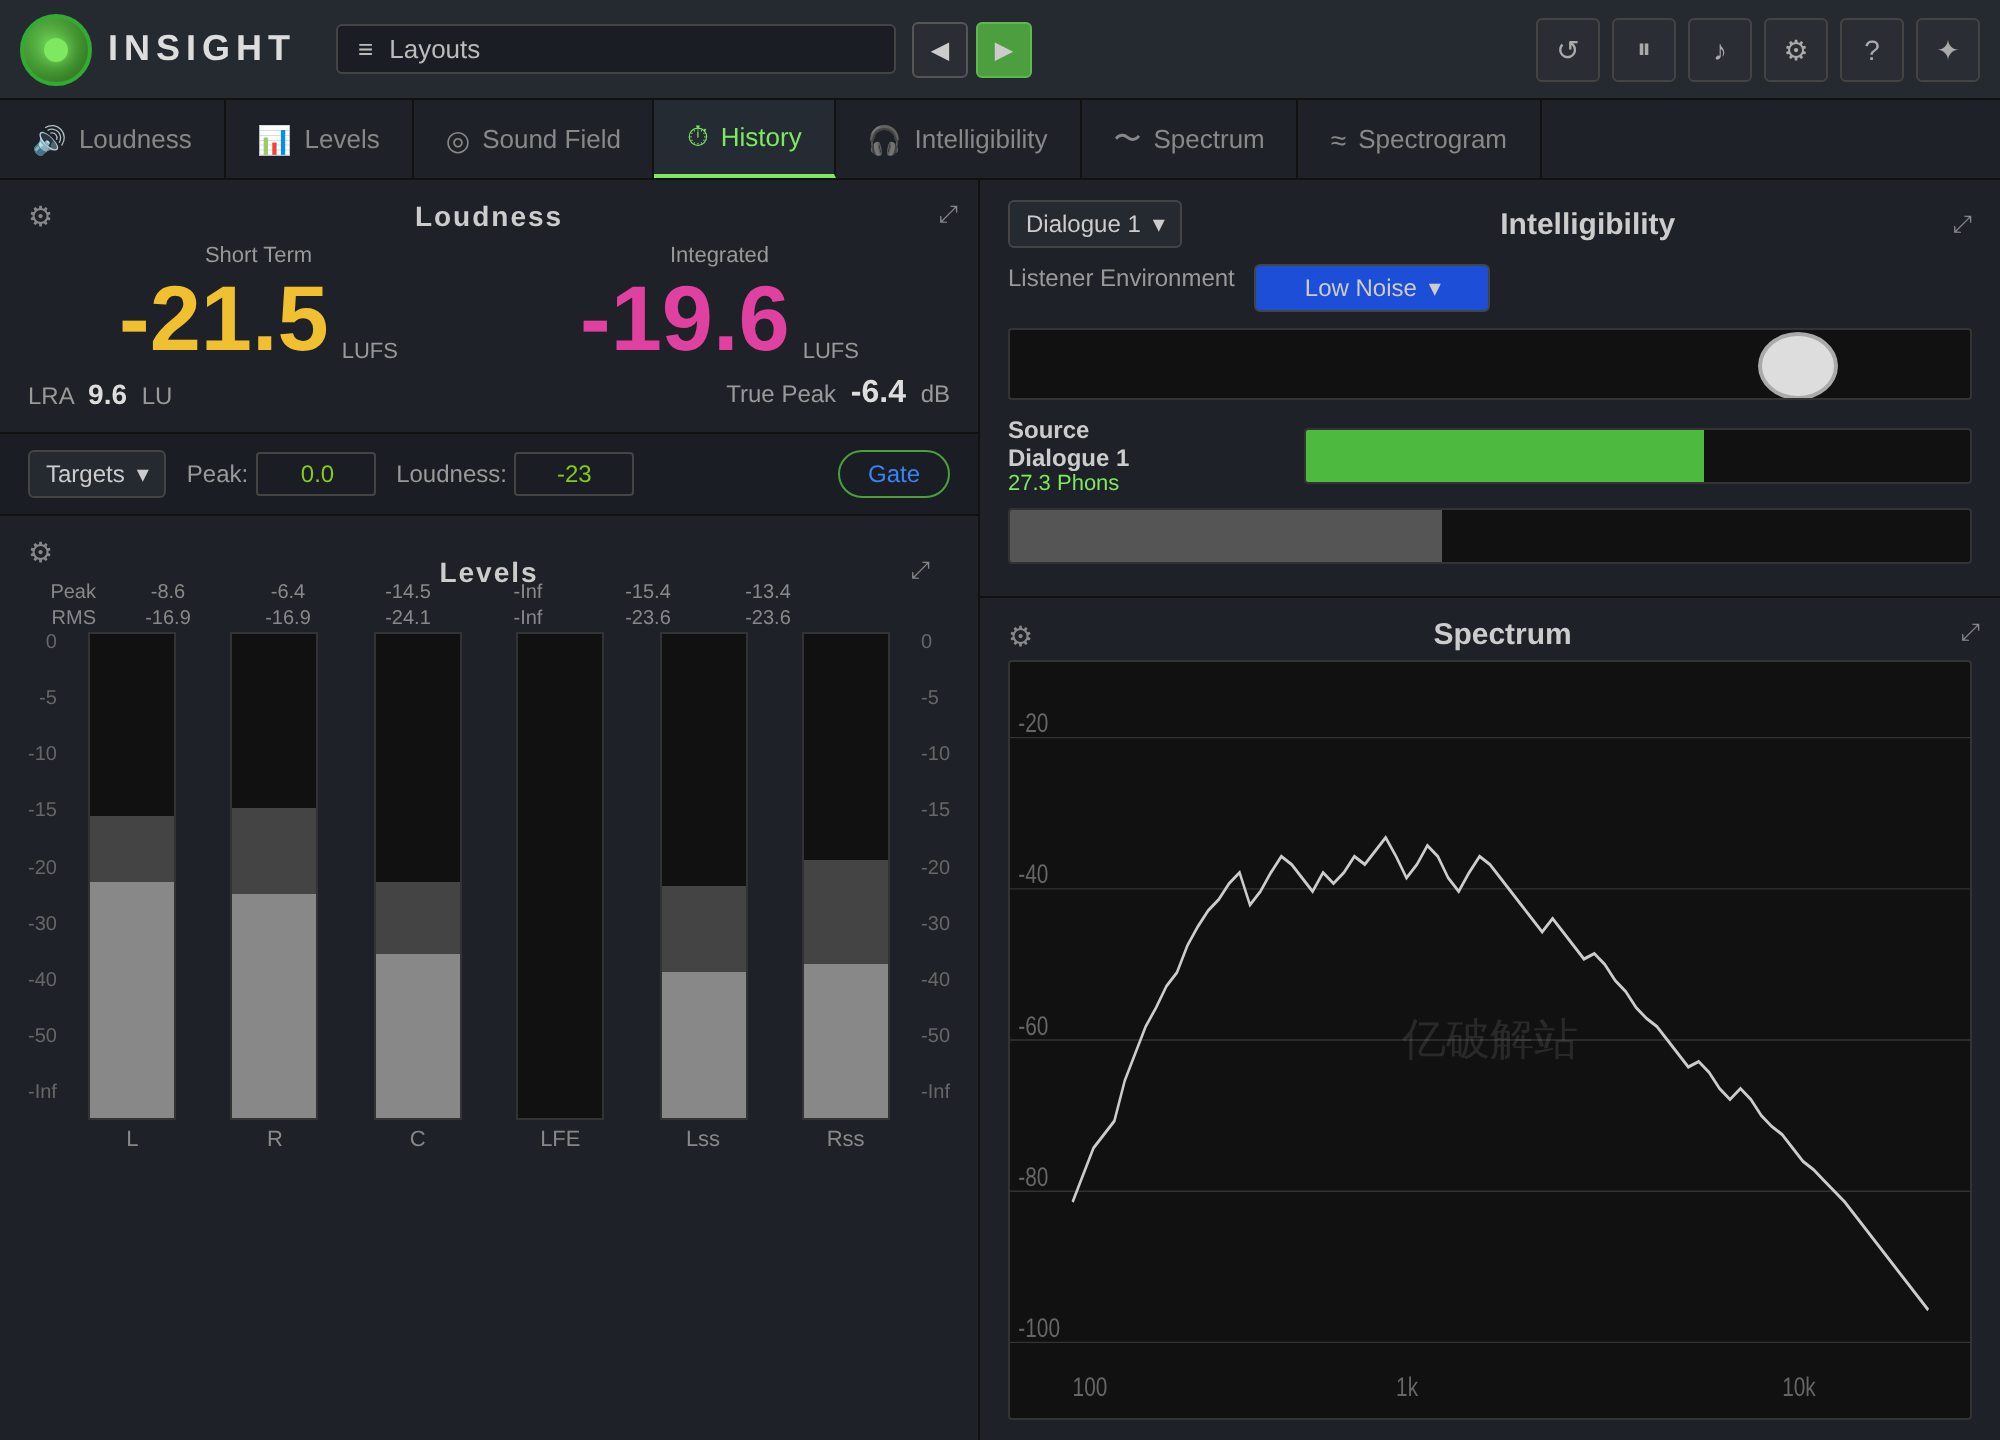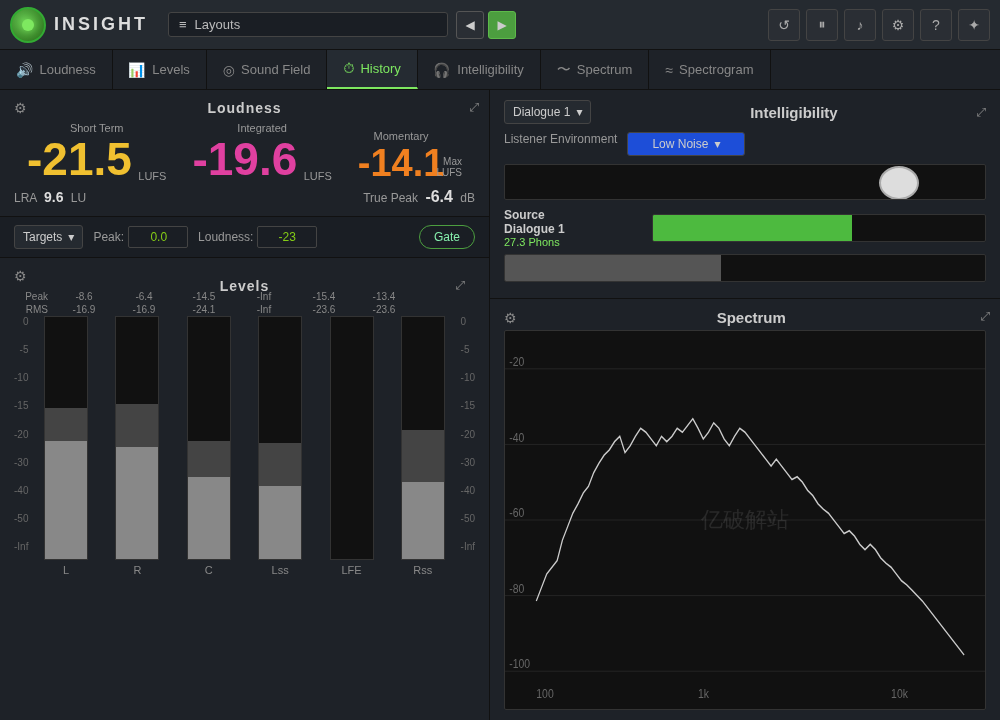--- a/index.html
+++ b/index.html
@@ -248,21 +248,21 @@
       color: #84cc16;
       padding: 3px 20px;
       font-size: 12px;
       width: 60px;
       text-align: right;
       border-radius: 2px;
     }
     .gate-btn {
       border: 1px solid #4c9e3f;
       background: transparent;
-      color: #86efac;
+      color: #3b82f6;
       padding: 4px 14px;
       border-radius: 12px;
       font-size: 12px;
       cursor: pointer;
       margin-left: auto;
     }
 
     
     .levels-section {
       flex: 1;
@@ -598,30 +598,20 @@
           <div>
             <span class="loudness-value yellow">-21.5</span>
             <span class="loudness-unit">LUFS</span>
           </div>
         </div>
         <div class="loudness-col">
           <div class="loudness-label">Integrated</div>
           <div>
             <span class="loudness-value magenta">-19.6</span>
             <span class="loudness-unit">LUFS</span>
-          </div>
-        </div>
-        <div class="loudness-col" style="display:flex;align-items:flex-end;gap:2px;">
-          <div>
-            <div class="loudness-label">Momentary</div>
-            <span class="loudness-value orange" style="font-size:38px;">-14.1</span>
-          </div>
-          <div class="loudness-max">
-            <span>Max</span>
-            <span>LUFS</span>
           </div>
         </div>
       </div>
       <div class="lra-row">
         <div>
           <span>LRA</span>
           <span class="lra-val">9.6</span>
           <span>LU</span>
         </div>
         <div>
@@ -704,29 +694,29 @@
               <div class="bar-label">R</div>
             </div>
             <div class="bar-col">
               <div class="bar-container" style="width: 44px; flex: 1 1 0%;">
                 <div class="bar-rms" style="height: 82px;"></div>
                 <div style="height: 36px; width: 100%; background: rgb(68, 68, 68); position: absolute; bottom: 82px;"></div>
               </div>
               <div class="bar-label">C</div>
             </div>
             <div class="bar-col">
+              <div class="bar-container" style="width: 44px; flex: 1 1 0%;"></div>
+              <div class="bar-label">LFE</div>
+            </div>
+            <div class="bar-col">
               <div class="bar-container" style="width: 44px; flex: 1 1 0%;">
                 <div class="bar-rms" style="height: 73px;"></div>
                 <div style="height: 43px; width: 100%; background: rgb(68, 68, 68); position: absolute; bottom: 73px;"></div>
               </div>
               <div class="bar-label">Lss</div>
-            </div>
-            <div class="bar-col">
-              <div class="bar-container" style="width: 44px; flex: 1 1 0%;"></div>
-              <div class="bar-label">LFE</div>
             </div>
             <div class="bar-col">
               <div class="bar-container" style="width: 44px; flex: 1 1 0%;">
                 <div class="bar-rms" style="height: 77px;"></div>
                 <div style="height: 52px; width: 100%; background: rgb(68, 68, 68); position: absolute; bottom: 77px;"></div>
               </div>
               <div class="bar-label">Rss</div>
             </div>
           </div>
         <div class="scale-right">

